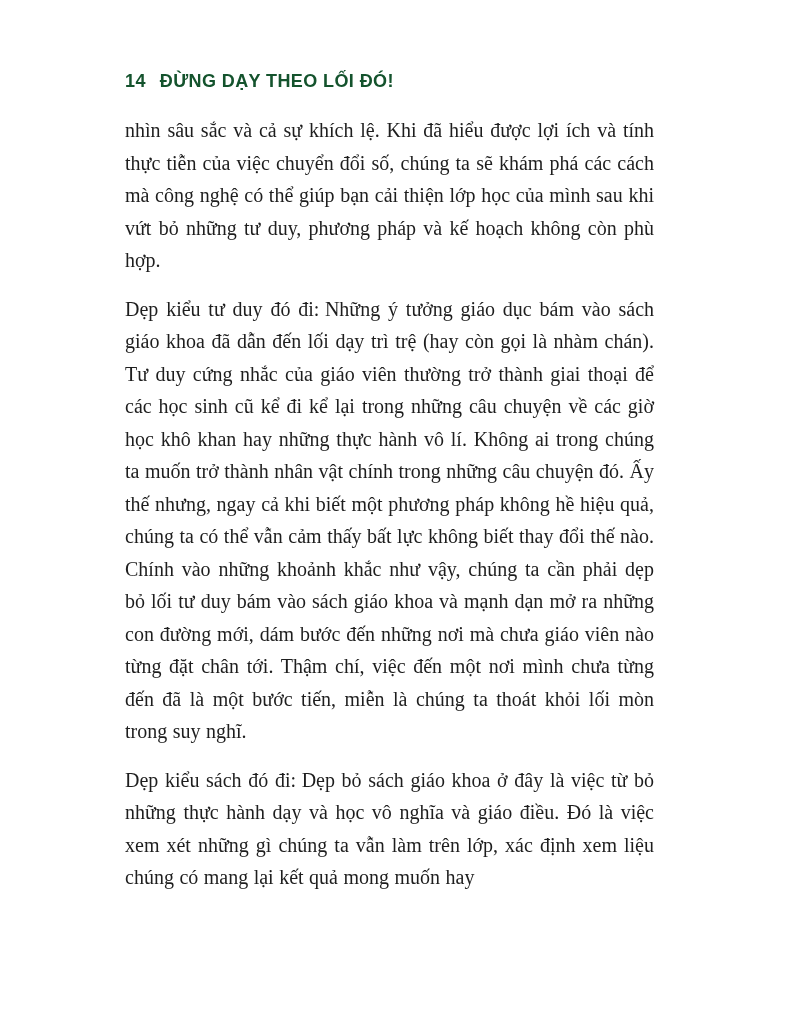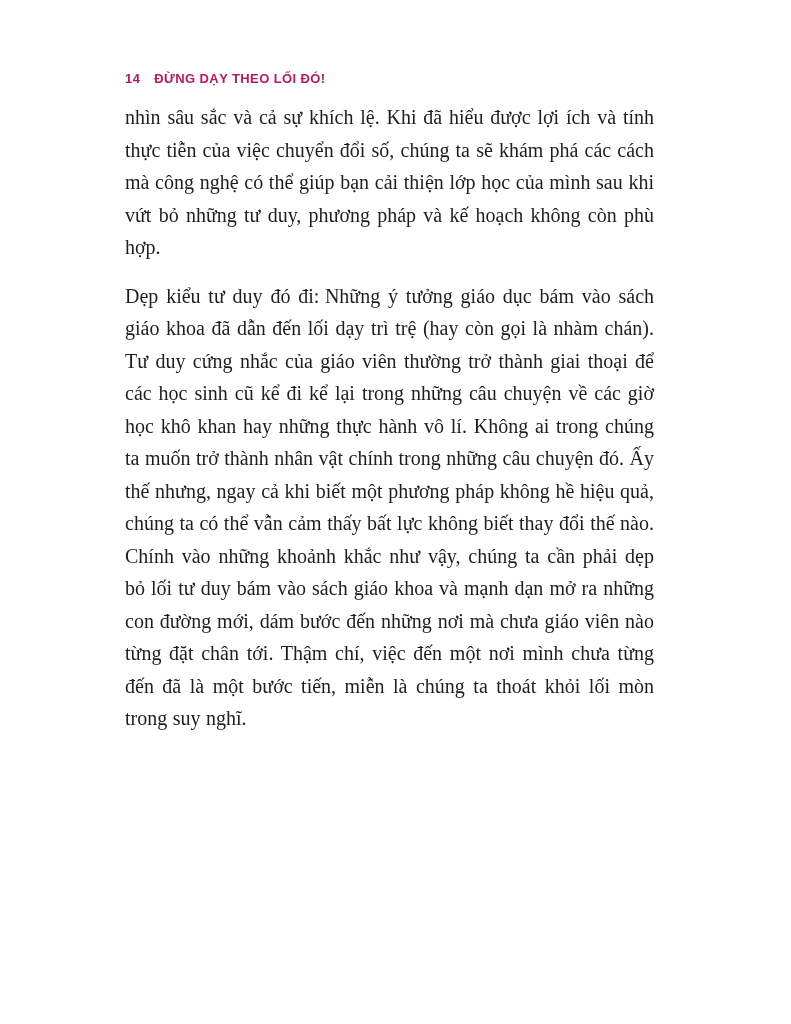--- a/index.html
+++ b/index.html
@@ -16,24 +16,24 @@
     padding: 71px 121px 0 125px;
     overflow: hidden;
     font-family: "Liberation Serif", "DejaVu Serif", serif;
     color: #1e1e1e;
   }
   .running-head {
     display: flex;
     align-items: baseline;
     font-family: "Liberation Sans", "DejaVu Sans", sans-serif;
     font-weight: 700;
-    font-size: 13px;
+    font-size: 18px;
     letter-spacing: 0.4px;
-    color: #be185d;
-    margin-bottom: 15px;
+    color: #14532d;
+    margin-bottom: 22px;
   }
   .page-num {
     margin-right: 14px;
   }
   .body-text p {
     margin: 0 16px 16px 0;
     text-align: justify;
     font-size: 20px;
     line-height: 32.5px;
     word-spacing: 0.5px;
@@ -54,16 +54,17 @@
     <span class="page-num">14</span>
     <span class="running-title">ĐỪNG DẠY THEO LỐI ĐÓ!</span>
   </header>
 
   <main class="body-text">
 
     <p><span class="para-lead"></span><span>nhìn sâu sắc và cả sự khích lệ. Khi đã hiểu được lợi ích và tính thực tiễn của việc chuyển đổi số, chúng ta sẽ khám phá các cách mà công nghệ có thể giúp bạn cải thiện lớp học của mình sau khi vứt bỏ những tư duy, phương pháp và kế hoạch không còn phù hợp.</span></p>
 
     <p><span class="para-lead">Dẹp kiểu tư duy đó đi:</span><span>Những ý tưởng giáo dục bám vào sách giáo khoa đã dẫn đến lối dạy trì trệ (hay còn gọi là nhàm chán). Tư duy cứng nhắc của giáo viên thường trở thành giai thoại để các học sinh cũ kể đi kể lại trong những câu chuyện về các giờ học khô khan hay những thực hành vô lí. Không ai trong chúng ta muốn trở thành nhân vật chính trong những câu chuyện đó. Ấy thế nhưng, ngay cả khi biết một phương pháp không hề hiệu quả, chúng ta có thể vẫn cảm thấy bất lực không biết thay đổi thế nào. Chính vào những khoảnh khắc như vậy, chúng ta cần phải dẹp bỏ lối tư duy bám vào sách giáo khoa và mạnh dạn mở ra những con đường mới, dám bước đến những nơi mà chưa giáo viên nào từng đặt chân tới. Thậm chí, việc đến một nơi mình chưa từng đến đã là một bước tiến, miễn là chúng ta thoát khỏi lối mòn trong suy nghĩ.</span></p>
 
+    <p><span class="para-lead">Dẹp kiểu sách đó đi:</span><span>Dẹp bỏ sách giáo khoa ở đây là việc từ bỏ những thực hành dạy và học vô nghĩa và giáo điều. Đó là việc xem xét những gì chúng ta vẫn làm trên lớp, xác định xem liệu chúng có mang lại kết quả mong muốn hay</span></p>
 
   </main>
 
 </div>
 
 </body></html>

